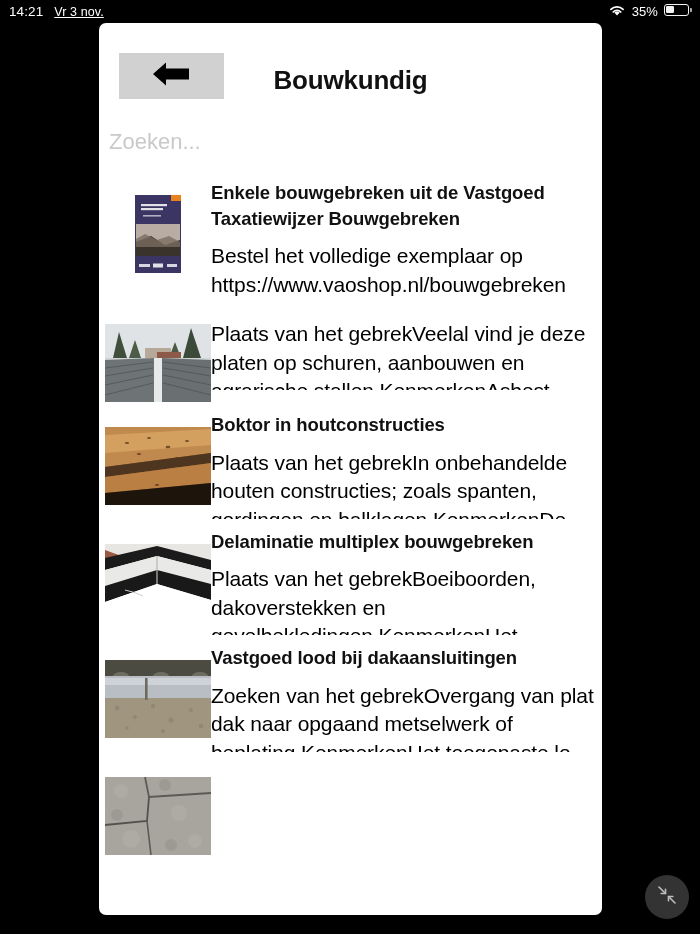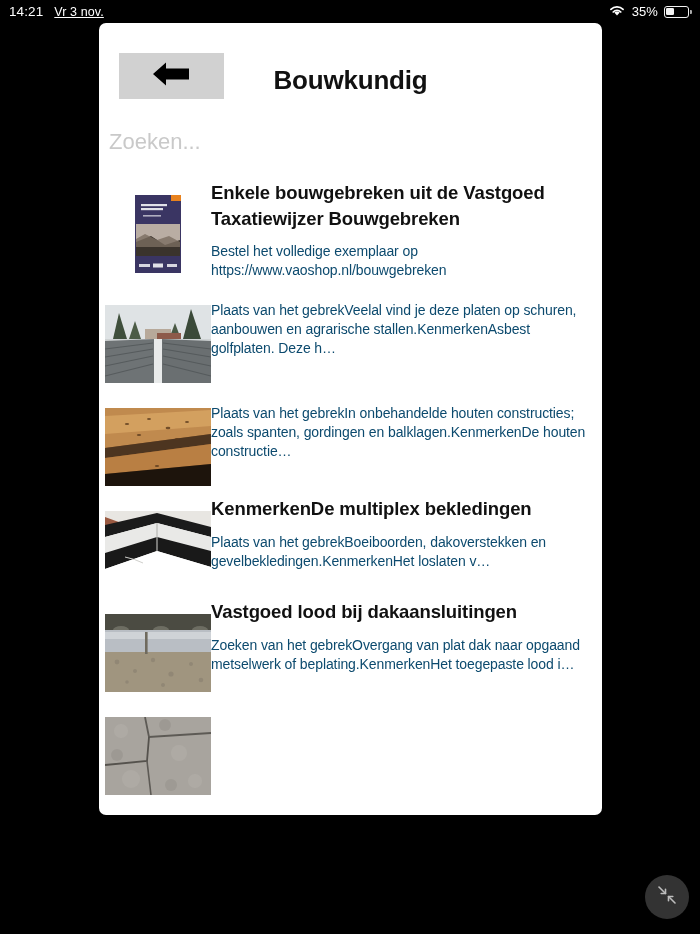--- a/index.html
+++ b/index.html
@@ -28,21 +28,21 @@
   }
   .status-left {
     display: flex;
     align-items: baseline;
     gap: 11px;
   }
   .status-time { font-size: 13.5px; }
   .status-date { font-size: 12.5px; text-decoration: underline; }
   .status-right {
     display: flex;
-    align-items: center;
+    align-items: flex-start;
     gap: 6px;
   }
   .wifi-icon { display: block; }
   .battery-pct { font-size: 13px; }
   .battery-icon {
     position: relative;
     width: 25px;
     height: 12px;
     border: 1.3px solid #ffffff;
     border-radius: 3px;
@@ -66,21 +66,21 @@
     background: #ffffff;
     border-radius: 1.3px;
   }
 
   
   .card {
     position: absolute;
     left: 99px;
     top: 23px;
     width: 503px;
-    height: 792px;
+    height: 892px;
     background: #ffffff;
     border-radius: 7px;
     overflow: hidden;
   }
 
   
   .card-header {
     position: relative;
     height: 95px;
   }
@@ -156,22 +156,22 @@
   }
   .item-title {
     font-size: 18.5px;
     font-weight: 700;
     color: #111111;
     line-height: 1.38;
     letter-spacing: -0.1px;
   }
   .item-desc {
     margin-top: 11px;
-    font-size: 14px;
-    color: #0c4a6e;
+    font-size: 21px;
+    color: #000000;
     line-height: 1.36;
     letter-spacing: -0.1px;
     overflow: hidden;
   }
   .item-desc.clamp3 {
     display: -webkit-box;
     -webkit-line-clamp: 3;
     -webkit-box-orient: vertical;
     max-height: 70px;
   }
@@ -302,40 +302,41 @@
             <ellipse cx="44" cy="11" rx="2" ry="1"></ellipse>
             <ellipse cx="63" cy="20" rx="2.4" ry="1.2"></ellipse>
             <ellipse cx="82" cy="14" rx="2" ry="1"></ellipse>
             <ellipse cx="34" cy="27" rx="2.2" ry="1.1"></ellipse>
             <ellipse cx="72" cy="31" rx="2" ry="1"></ellipse>
             <ellipse cx="52" cy="58" rx="2.2" ry="1.1"></ellipse>
           </g>
         </svg>
       </div>
       <div class="item-body">
+        <div class="item-title">Boktor in houtconstructies</div>
         <div class="item-desc clamp3">Plaats van het gebrekIn onbehandelde houten constructies; zoals spanten, gordingen en balklagen.KenmerkenDe houten constructie…</div>
       </div>
     </div>
 
     <div class="list-item">
       <div class="thumb">
         <svg viewBox="0 0 106 78" preserveAspectRatio="none">
           <rect x="0" y="0" width="106" height="78" fill="#f2f2f0"></rect>
           <rect x="0" y="0" width="106" height="16" fill="#e8e6e2"></rect>
           <path d="M0 6 L22 14 L0 22 Z" fill="#9a5a42"></path>
           <path d="M0 14 L52 2 L106 16 L106 26 L52 12 L0 26 Z" fill="#1b1b1b"></path>
           <path d="M0 26 L52 12 L106 26 L106 40 L52 26 L0 42 Z" fill="#e9e9e7"></path>
           <path d="M0 42 L52 26 L106 40 L106 56 L52 40 L0 58 Z" fill="#191919"></path>
           <path d="M0 58 L52 40 L106 56 L106 78 L0 78 Z" fill="#ffffff"></path>
           <path d="M52 12 L52 40" stroke="#b8b8b4" stroke-width="1.2"></path>
           <path d="M20 46 q 10 2 18 6" stroke="#cfcfcb" stroke-width="1" fill="none"></path>
         </svg>
       </div>
       <div class="item-body">
-        <div class="item-title">KenmerkenDe multiplex bekledingen</div>
+        <div class="item-title">Delaminatie multiplex bouwgebreken</div>
         <div class="item-desc clamp3">Plaats van het gebrekBoeiboorden, dakoverstekken en gevelbekledingen.KenmerkenHet loslaten v…</div>
       </div>
     </div>
 
     <div class="list-item">
       <div class="thumb">
         <svg viewBox="0 0 106 78" preserveAspectRatio="none">
           <rect x="0" y="0" width="106" height="78" fill="#a99f8e"></rect>
           <rect x="0" y="0" width="106" height="16" fill="#4b4b42"></rect>
           <ellipse cx="16" cy="16" rx="8" ry="4" fill="#6d6d62"></ellipse>

